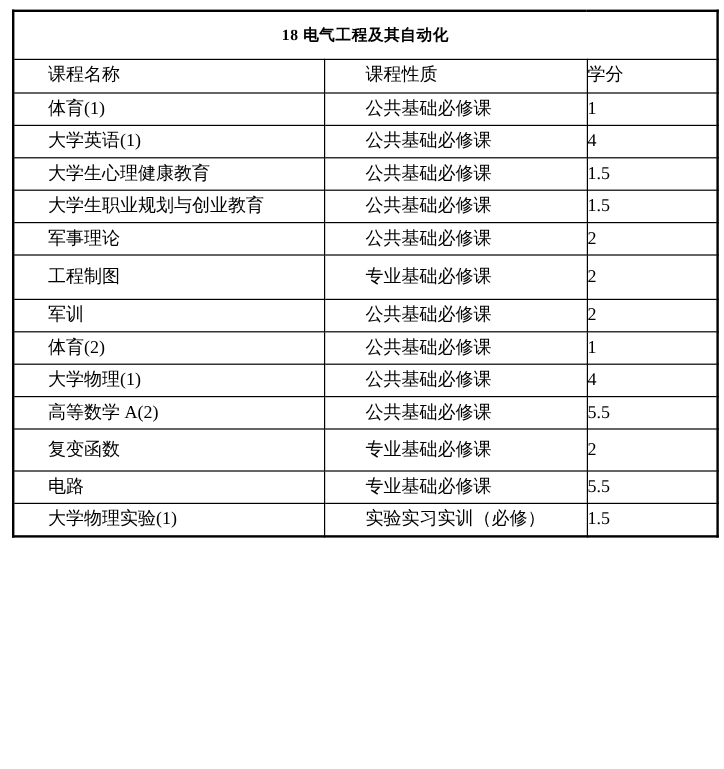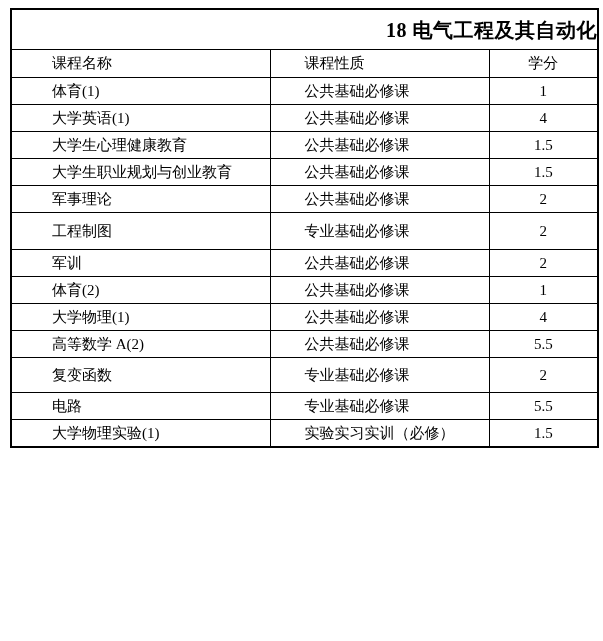--- a/index.html
+++ b/index.html
@@ -26,34 +26,34 @@
     font-weight:normal;
     vertical-align:middle;
     padding:0;
     overflow:hidden;
     white-space:nowrap;
     text-align:left;
     line-height:1.1;
   }
   tr.title-row td{
     height:39px;
-    text-align:right;
+    text-align:center;
     font-weight:bold;
-    font-size:20px;
+    font-size:13px;
     letter-spacing:0.5px;
   }
   tr.header-row{height:28px;}
   tbody tr{height:27px;}
   tbody tr:nth-child(6){height:37px;}
   tbody tr:nth-child(11){height:35px;}
   tbody tr:nth-child(18){height:34px;}
   tbody tr:nth-child(19){height:44px;}
-  .col-name{padding-left:40px;}
+  .col-name{padding-left:28px;}
   .col-type{padding-left:34px;}
-  .col-credits{text-align:center;}
+  .col-credits{}
 </style>
 </head>
 <body style="--bg: #ffffff; --fg: #000000; --border: #000000;">
 
 <table class="course-table">
   <colgroup>
     <col class="c-name">
     <col class="c-type">
     <col class="c-credit">
   </colgroup>

